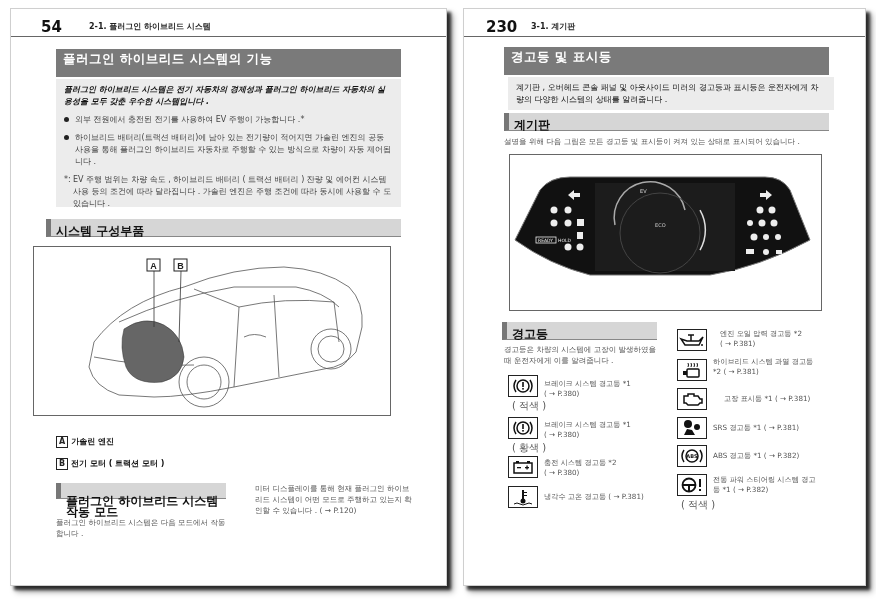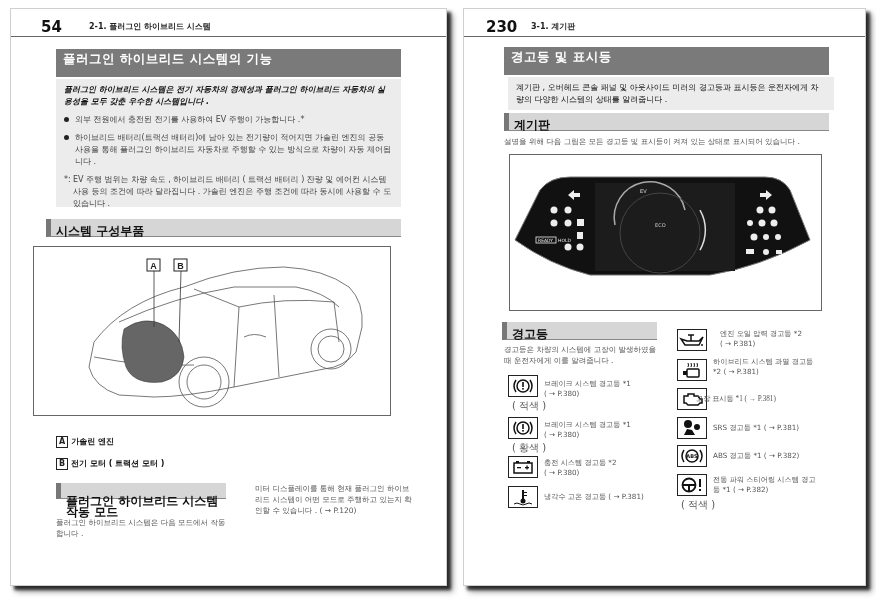--- a/index.html
+++ b/index.html
@@ -238,21 +238,21 @@
   <div class="warn-item" style="left:249px; top:348px; width:120px;">
       <div>하이브리드 시스템 과열 경고등</div>
       <div>*2 ( → P.381)</div>
     </div>
 
   <div class="warn-icon" style="left:213px; top:379px;">
     <svg width="24" height="16" viewBox="0 0 24 16">
         <path d="M4 5 L8 5 L8 3 L14 3 L14 5 L18 5 L20 8 L22 8 L22 12 L20 12 L18 14 L8 14 L6 12 L4 12 Z" fill="none" stroke="#111" stroke-width="1.5"></path>
       </svg>
   </div>
-  <div class="warn-item" style="left:232px; top:385px; width:120px;font-family:Liberation Serif, serif;">고장 표시등 *1 ( → P.381)</div>
+  <div class="warn-item" style="left:260px; top:385px; width:120px;">고장 표시등 *1 ( → P.381)</div>
 
   <div class="warn-icon" style="left:213px; top:408px;">
     <svg width="22" height="18" viewBox="0 0 22 18">
         <circle cx="7" cy="5" r="4" fill="#111"></circle>
         <path d="M3 16 L6 10 L11 11 L14 16 Z" fill="#111"></path>
         <circle cx="16" cy="8" r="3" fill="#111"></circle>
       </svg>
   </div>
   <div class="warn-item" style="left:249px; top:414px; width:120px;">SRS 경고등 *1 ( → P.381)</div>
 

